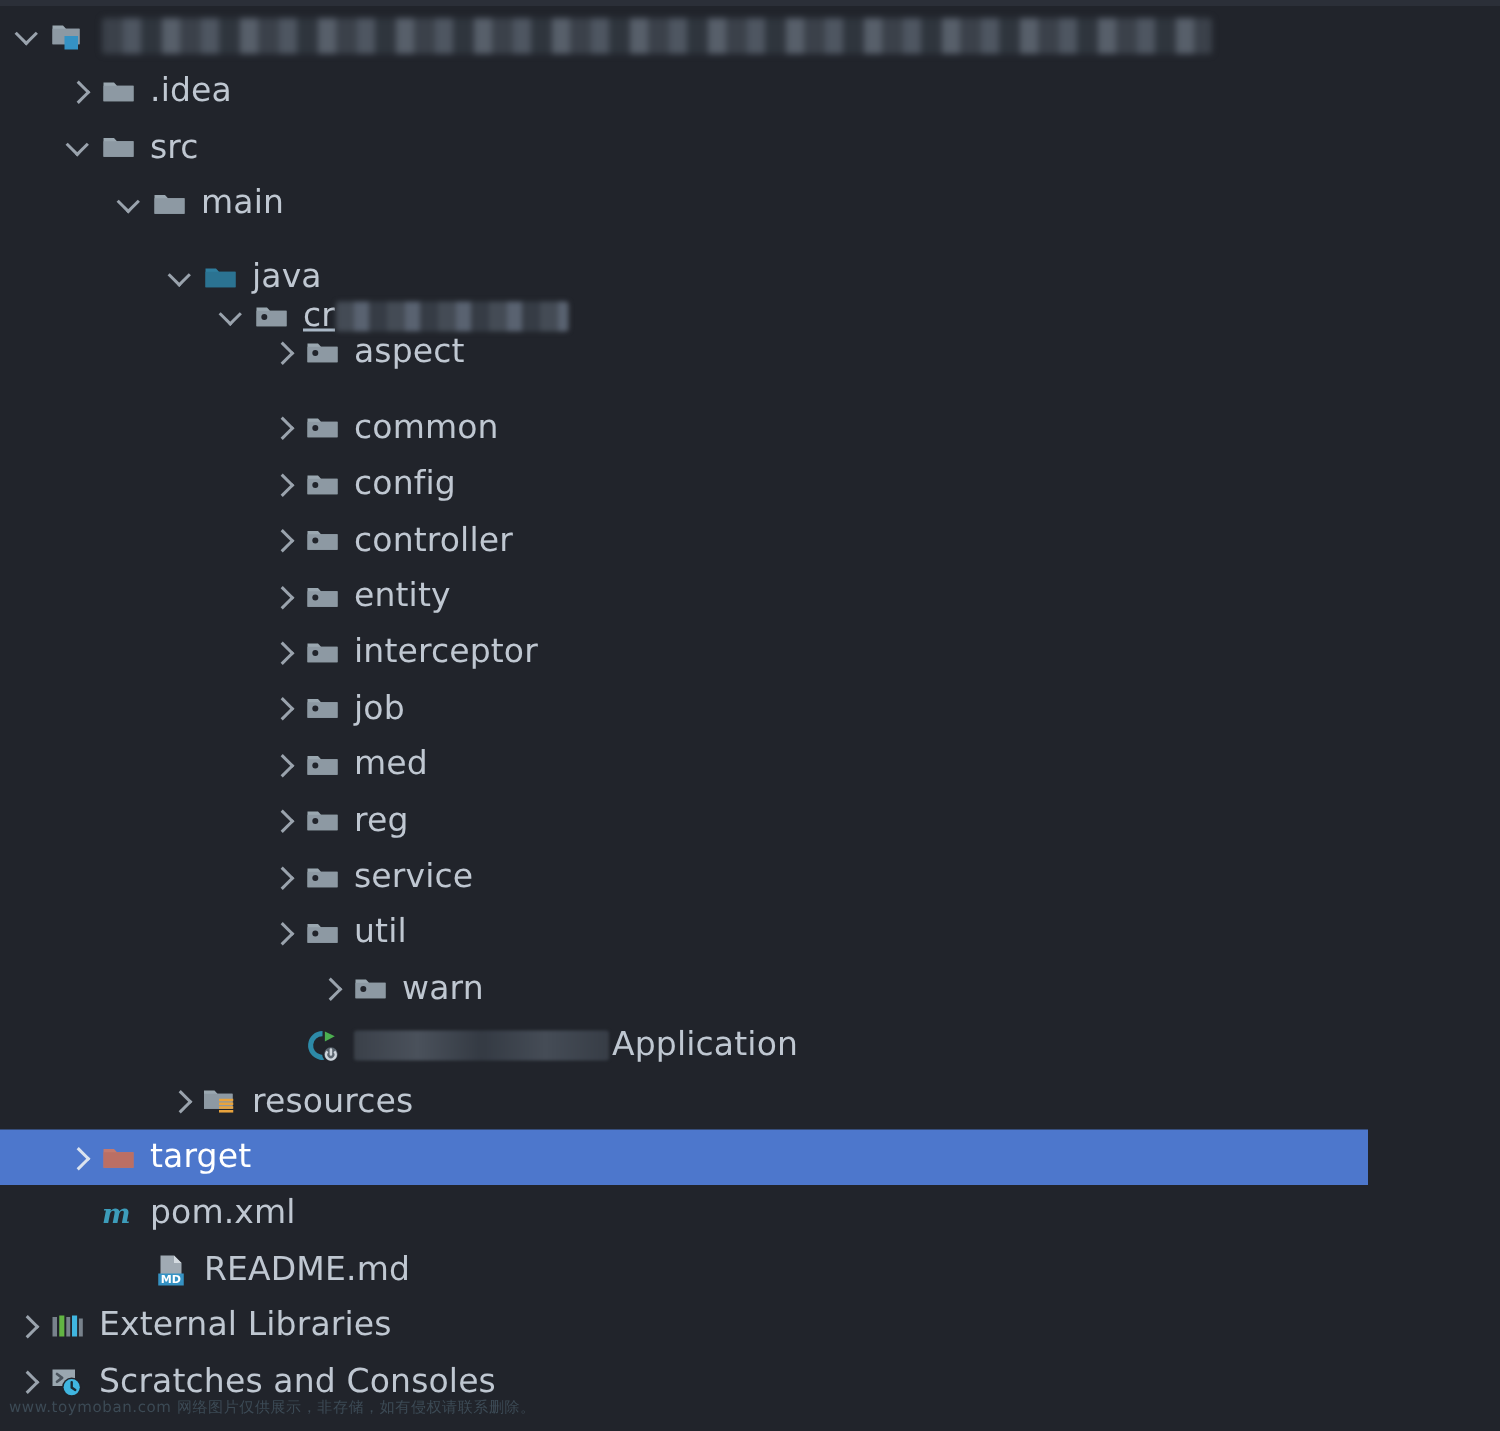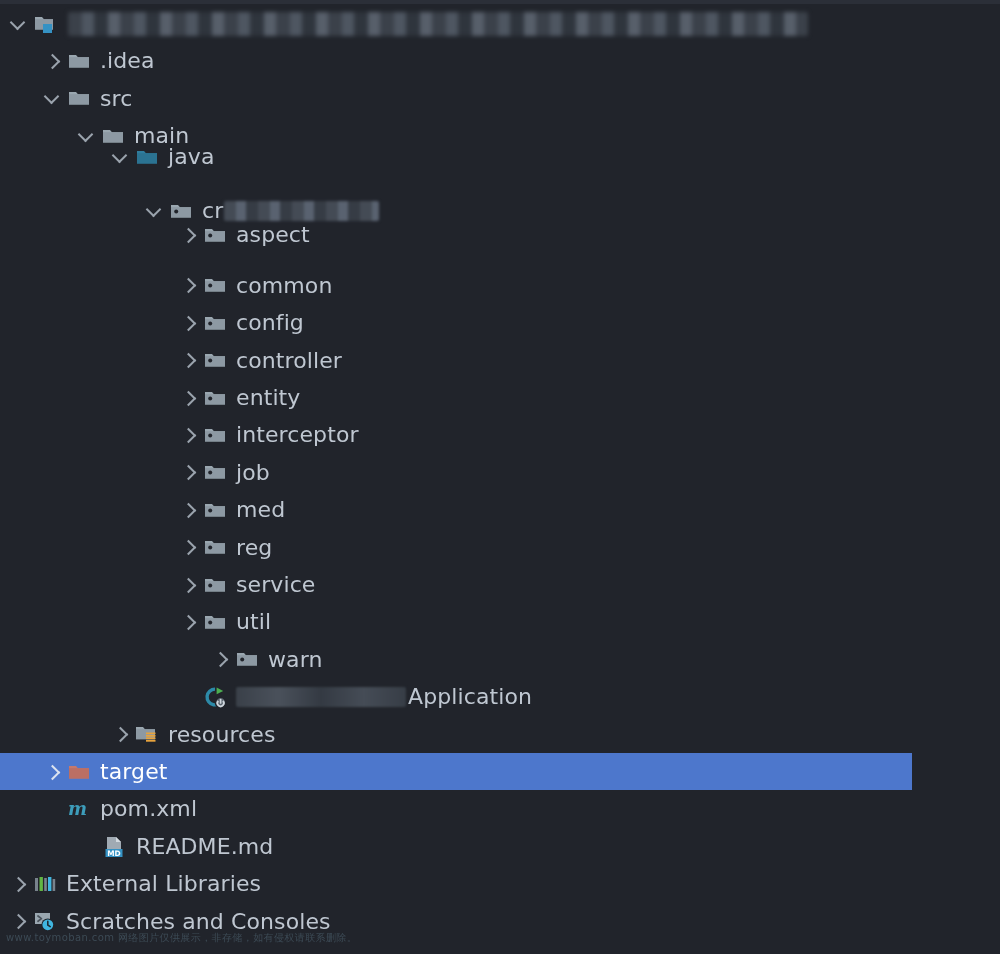--- a/index.html
+++ b/index.html
@@ -129,32 +129,32 @@
         <span class="gap" style="width: 74px;"></span>
         <span class="chev down"></span>
         <span class="icon">
           <svg width="26" height="26" viewBox="0 0 26 26">
         <path d="M3 7h7l2 2.2h11v10.3H3z" fill="#9aa7b0"></path>
         <path d="M3 9.2h20v10.3H3z" fill="#8d99a3"></path>
           </svg>
         </span>
         <span class="label">main</span>
       </div>
-      <div class="row" style="top: 138px;">
+      <div class="row" style="top: 166px;">
         <span class="gap" style="width: 108px;"></span>
         <span class="chev down"></span>
         <span class="icon">
           <svg width="26" height="26" viewBox="0 0 26 26">
         <path d="M3 7h7l2 2.2h11v10.3H3z" fill="#2f7d9e"></path>
         <path d="M3 9.2h20v10.3H3z" fill="#2b7392"></path>
           </svg>
         </span>
         <span class="label">java</span>
       </div>
-      <div class="row" style="top: 192px;">
+      <div class="row" style="top: 192px; text-decoration: underline;">
         <span class="gap" style="width: 142px;"></span>
         <span class="chev down"></span>
         <span class="icon">
           <svg width="26" height="26" viewBox="0 0 26 26">
         <path d="M3 7h7l2 2.2h11v10.3H3z" fill="#9aa7b0"></path>
         <path d="M3 9.2h20v10.3H3z" fill="#8d99a3"></path>
         <circle cx="8.2" cy="13.4" r="2" fill="#21242b"></circle>
           </svg>
         </span>
         <span class="label">cr</span>

